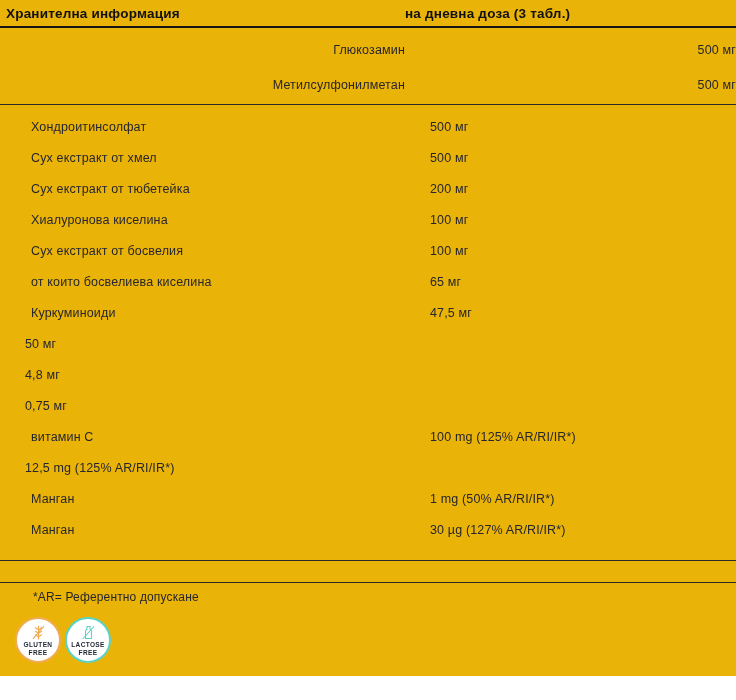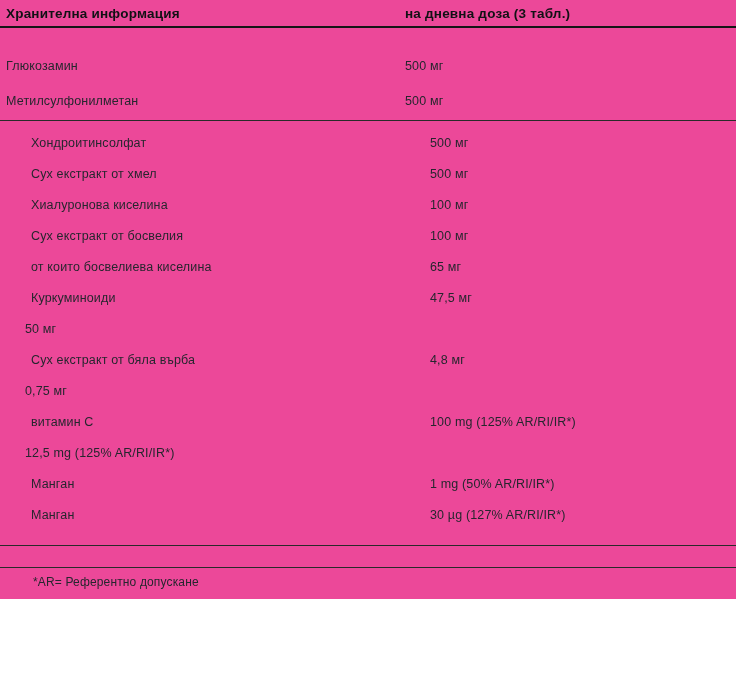--- a/index.html
+++ b/index.html
@@ -1,26 +1,26 @@
 <!DOCTYPE html>
 <html><head>
 <meta charset="utf-8">
 <style>
   html,body { margin:0; padding:0; background:#ffffff; }
   .page {
-    position:relative; width:736px; height:599px; background:#ec4899;
+    position:relative; width:736px; height:676px; background:#eab308;
     color:#232329; font-family:"Liberation Sans", sans-serif; overflow:hidden;
   }
   .grid2 { display:grid; grid-template-columns:405px 1fr; align-items:center; }
   .header-row {
     height:26px; border-bottom:2px solid #151515;
     font-weight:700; font-size:13.5px; letter-spacing:0.2px; color:#111114;
   }
   .cell-l { padding-left:6px; }
-  .section-1 { padding:20px 0 2px 0; border-bottom:1px solid #2a2a2a; }
+  .section-1 { padding:4px 0 2px 0; border-bottom:1px solid #2a2a2a;text-align:right; }
   .section-1 .row { height:35px; }
   .section-2 { padding:6px 0 15px 0; border-bottom:1px solid #2a2a2a; }
   .section-2 .row { height:31px;margin-left:25px; }
   .row { font-size:12.5px; letter-spacing:0.15px; color:#26262e; }
   .divider-gap { height:21px; border-bottom:1px solid #2a2a2a; }
   .footnote { padding:7px 0 0 6px; font-size:12px; letter-spacing:0.15px; color:#26262e;margin-left:27px; }
   .badges { display:flex; gap:4px; padding:13px 0 0 15px; }
   .badge {
     width:46px; height:46px; box-sizing:border-box; border-radius:50%;
     border:2.5px solid currentColor; background:#fff;
@@ -55,40 +55,43 @@
   <div class="section-2">
       <div class="grid2 row">
         <span class="cell-l">Хондроитинсолфат</span>
         <span>500 мг</span>
       </div>
       <div class="grid2 row">
         <span class="cell-l">Сух екстракт от хмел</span>
         <span>500 мг</span>
       </div>
       <div class="grid2 row">
+        <span class="cell-l">Сух екстракт от тюбетейка</span>
+        <span>200 мг</span>
+      </div>
+      <div class="grid2 row">
         <span class="cell-l">Хиалуронова киселина</span>
         <span>100 мг</span>
       </div>
       <div class="grid2 row">
         <span class="cell-l">Сух екстракт от босвелия</span>
         <span>100 мг</span>
       </div>
       <div class="grid2 row">
         <span class="cell-l">от които босвелиева киселина</span>
         <span>65 мг</span>
       </div>
       <div class="grid2 row">
         <span class="cell-l">Куркуминоиди</span>
         <span>47,5 мг</span>
       </div>
       <div class="grid2 row">
         <span>50 мг</span>
       </div>
       <div class="grid2 row">
-        <span class="cell-l">Сух екстракт от бяла върба</span>
         <span>4,8 мг</span>
       </div>
       <div class="grid2 row">
         <span>0,75 мг</span>
       </div>
       <div class="grid2 row">
         <span class="cell-l">витамин C</span>
         <span>100 mg (125% AR/RI/IR*)</span>
       </div>
       <div class="grid2 row">

